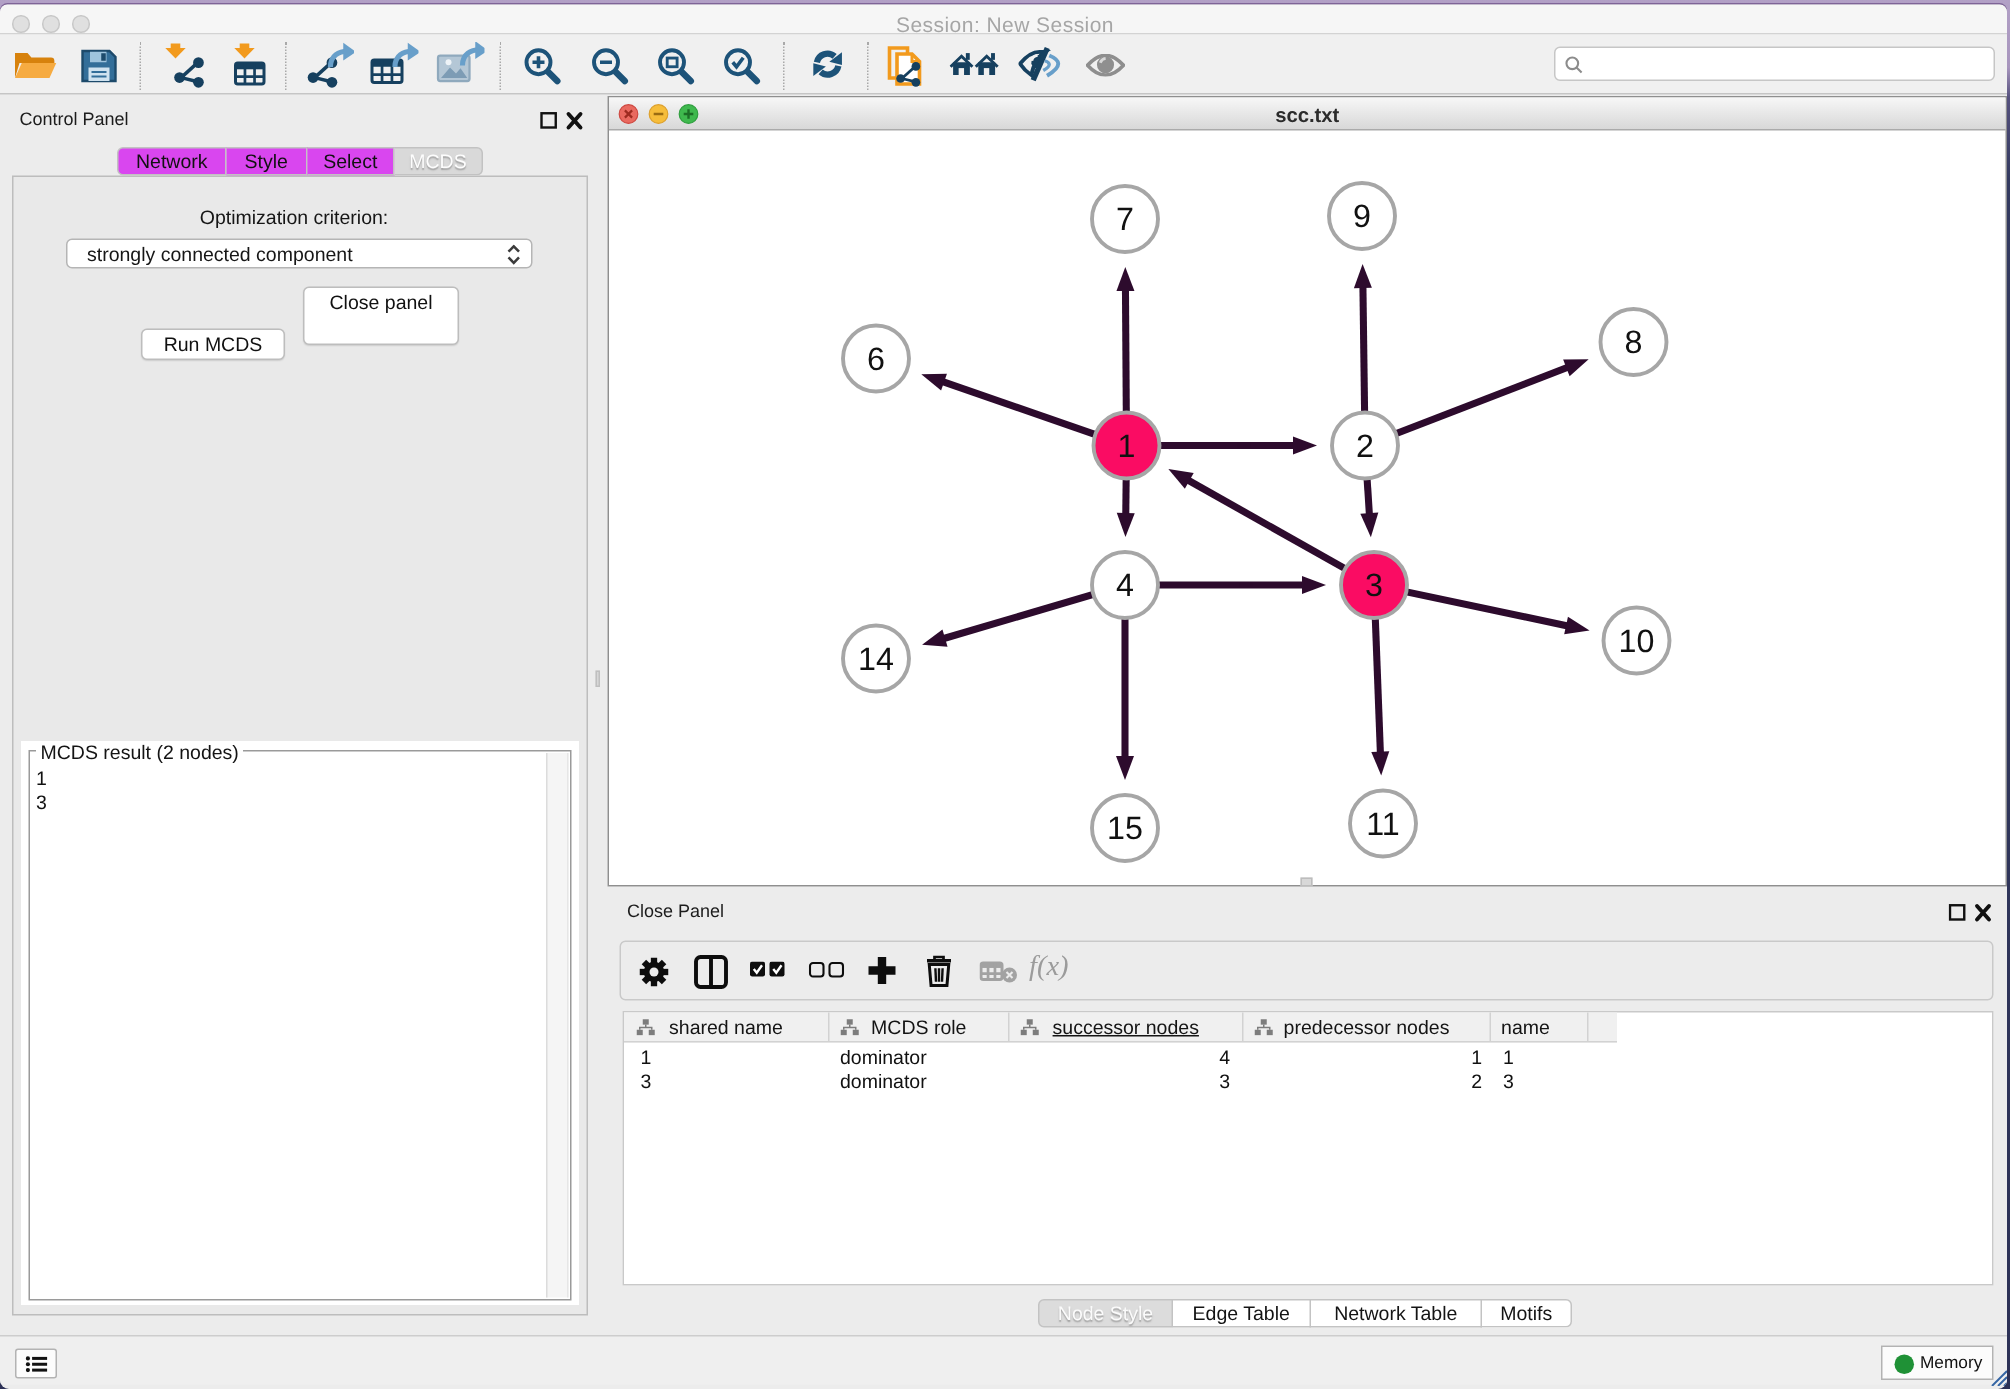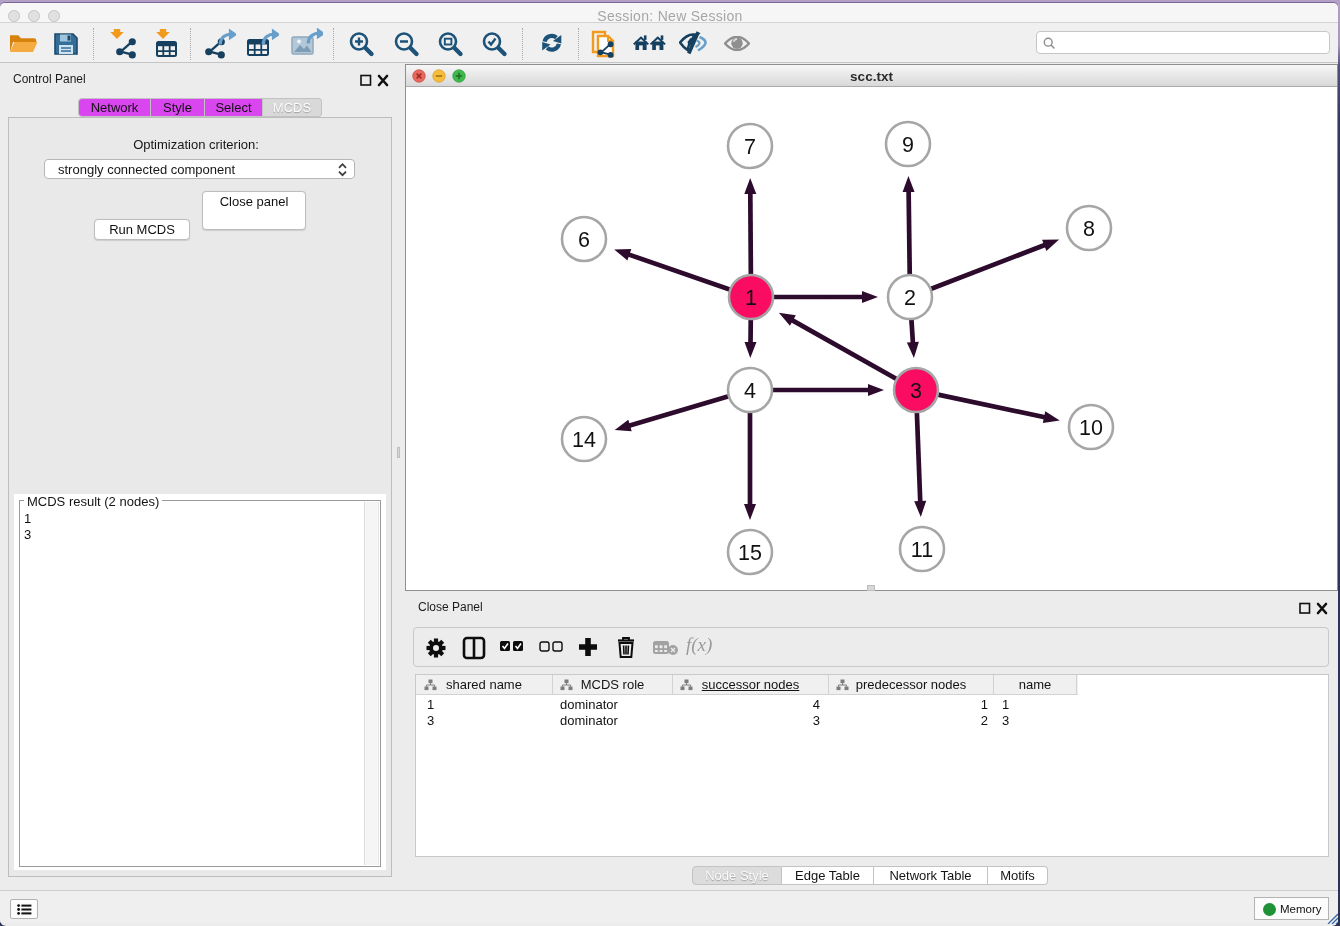--- a/index.html
+++ b/index.html
@@ -349,21 +349,21 @@
         <path d="M18 8 l4 4 M22 8 l-4 4" stroke="#ececec" stroke-width="1.4"></path>
       </svg>
 <div class="abs" style="left:686px;top:634px;width:40px;height:26px;font:italic 19px 'Liberation Serif',serif;color:#9b9b9b;">f(x)</div>
 
   <div class="abs" style="left:415px;top:674px;width:914px;height:183px;background:#fff;border:1px solid #c9c9c9;"></div>
   <div class="abs" style="left:416px;top:675px;width:662px;height:20px;background:#f0f0f0;border-bottom:1px solid #d2d2d2;">
     <div class="hcell" style="left:0;width:137px;">shared name</div>
     <div class="hcell" style="left:137px;width:120px;">MCDS role</div>
     <div class="hcell" style="left:257px;width:156px;text-decoration:underline;">successor nodes</div>
     <div class="hcell" style="left:413px;width:165px;">predecessor nodes</div>
-    <div class="hcell" style="left:578px;width:83px;">name</div>
+    <div class="hcell" style="left:560px;width:83px;">name</div>
   </div>
   <svg class="abs" style="left:424px;top:679px" width="13" height="12" viewBox="0 0 13 12">
         <rect x="4.5" y="0.5" width="4" height="3.6" fill="#7d7d7d"></rect>
         <rect x="0.5" y="7.5" width="4" height="3.6" fill="#7d7d7d"></rect>
         <rect x="8.5" y="7.5" width="4" height="3.6" fill="#7d7d7d"></rect>
         <path d="M6.5 4 v2 M2.5 7.5 v-1.5 h8 v1.5" fill="none" stroke="#7d7d7d" stroke-width="1"></path>
       </svg>
       <svg class="abs" style="left:560px;top:679px" width="13" height="12" viewBox="0 0 13 12">
         <rect x="4.5" y="0.5" width="4" height="3.6" fill="#7d7d7d"></rect>
         <rect x="0.5" y="7.5" width="4" height="3.6" fill="#7d7d7d"></rect>

